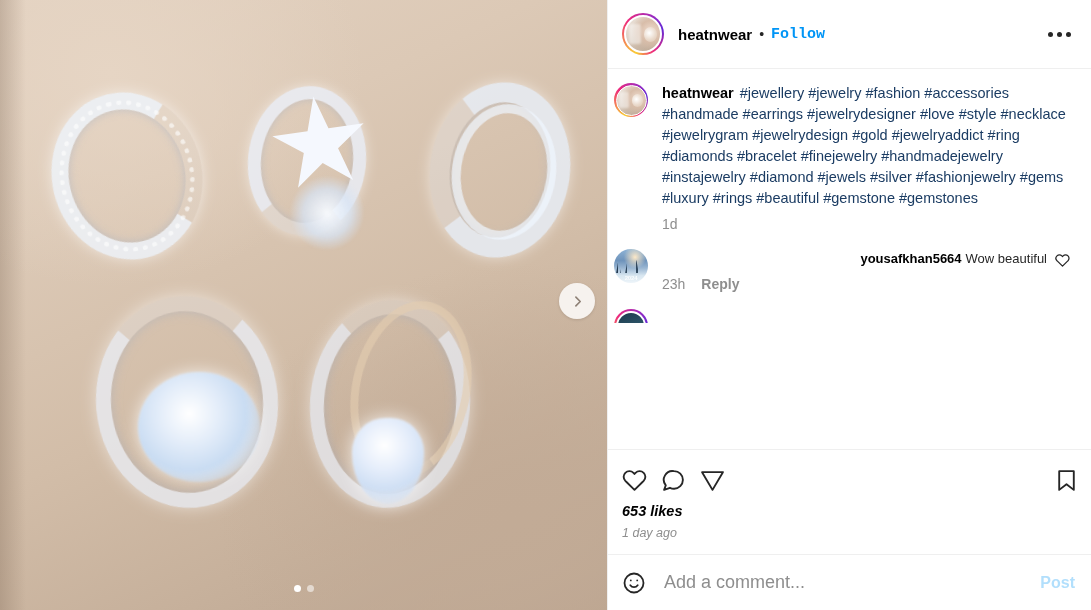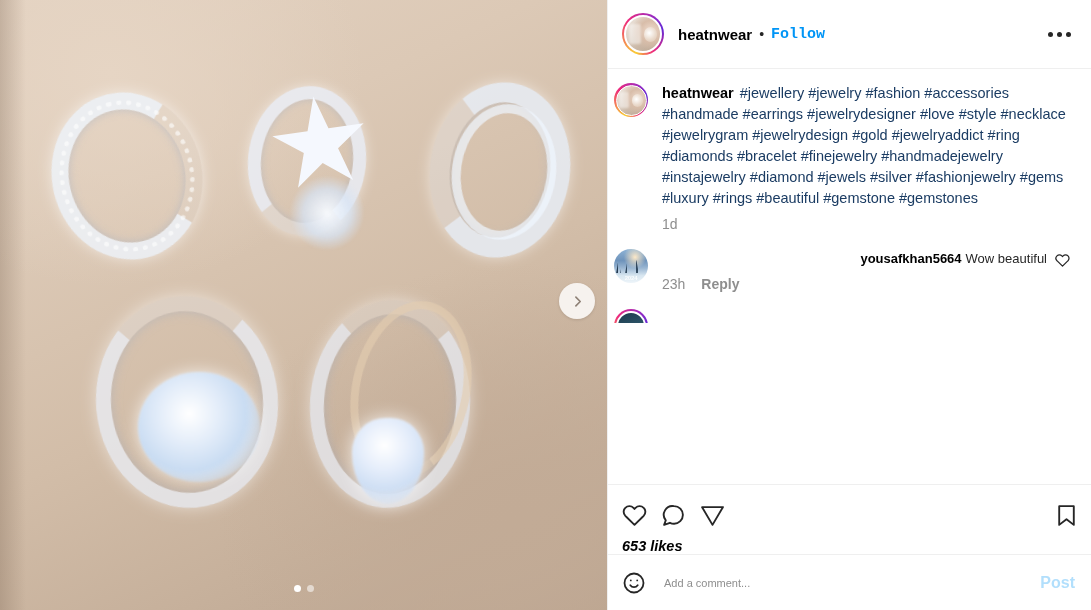--- a/index.html
+++ b/index.html
@@ -485,21 +485,21 @@
     cursor: pointer;
     display: flex;
     align-items: center;
   }
   #comment-input {
     flex: 1 1 auto;
     border: none;
     outline: none;
     margin-left: 16px;
     font-family: "Liberation Sans", sans-serif;
-    font-size: 11px;
+    font-size: 18px;
     color: #262626;
     background: transparent;
   }
   #comment-input::placeholder { color: #8e8e8e; }
   #post-comment-button {
     flex: 0 0 auto;
     font-size: 16px;
     font-weight: 700;
     color: #b2dffc;
     cursor: pointer;
@@ -626,20 +626,21 @@
 
         <div class="action-icon" id="save-button">
           <svg width="25" height="25" viewBox="0 0 24 24" fill="none" stroke="#262626" stroke-width="1.8" stroke-linecap="round" stroke-linejoin="round">
             <polygon points="19 3 5 3 5 21 12 15.5 19 21"></polygon>
           </svg>
         </div>
 
       </div>
 
       <div id="likes-count">653 likes</div>
+      <div id="post-time">1 day ago</div>
     </div>
 
     <div id="add-comment-bar">
       <div id="emoji-button">
         <svg width="24" height="24" viewBox="0 0 24 24" fill="none" stroke="#262626" stroke-width="1.8" stroke-linecap="round" stroke-linejoin="round">
           <circle cx="12" cy="12" r="9.5"></circle>
           <path d="M8.3 14.2a4.6 4.6 0 0 0 7.4 0"></path>
           <line x1="8.8" y1="9.4" x2="8.81" y2="9.4"></line>
           <line x1="15.2" y1="9.4" x2="15.21" y2="9.4"></line>
         </svg>

